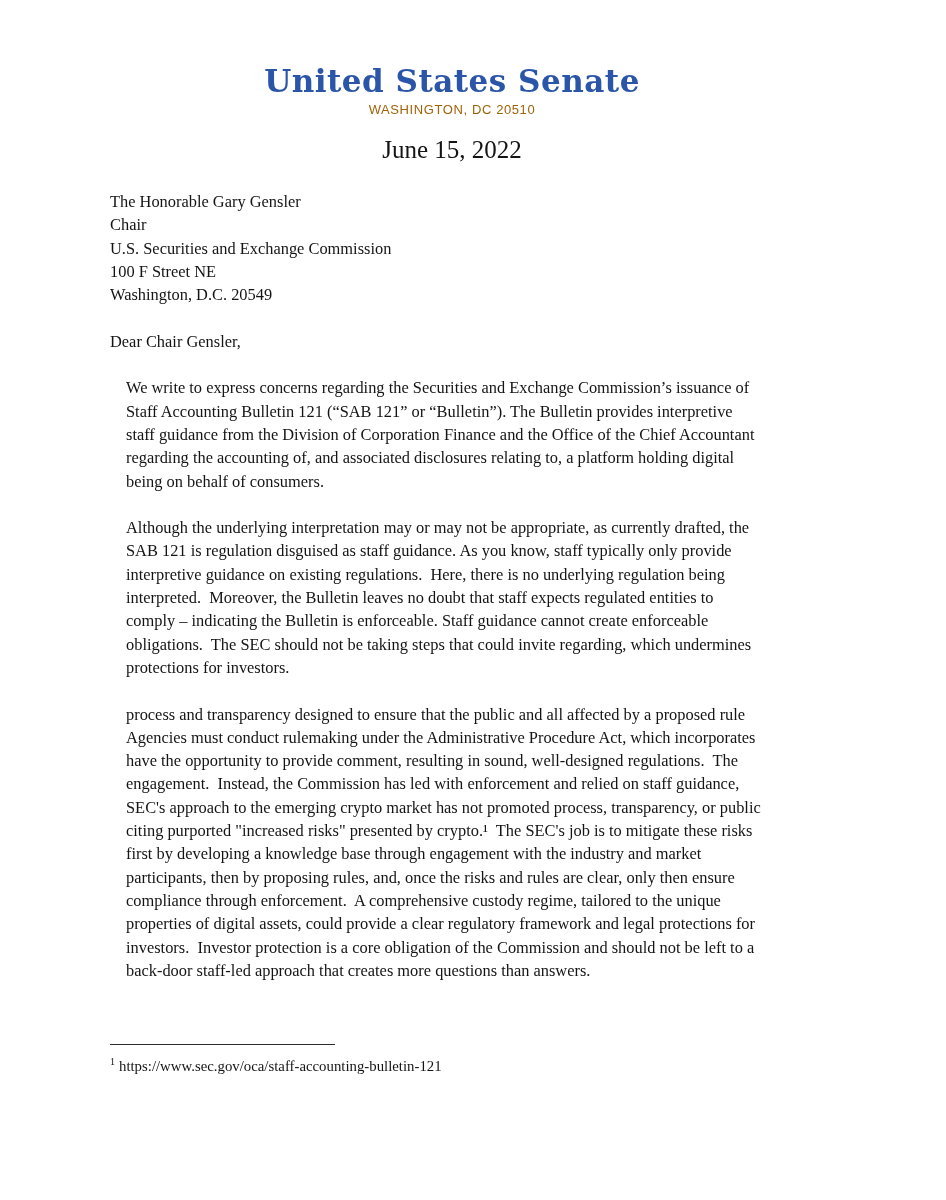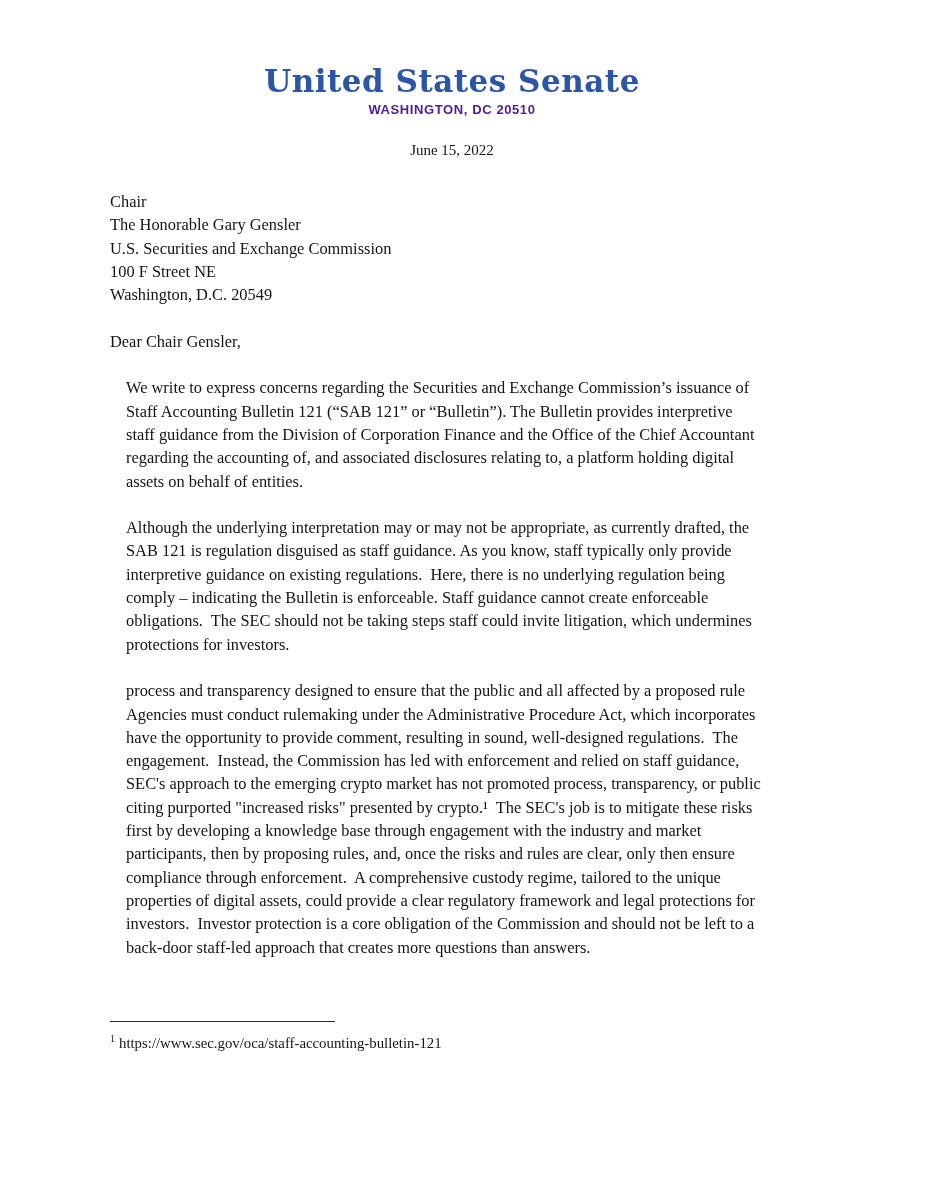--- a/index.html
+++ b/index.html
@@ -28,30 +28,30 @@
     font-family: "DejaVu Serif", serif;
     font-weight: bold;
     font-size: 31px;
     line-height: 38px;
     color: #2a55a8;
     letter-spacing: 0.5px;
   }
   .lh-address {
     margin-top: 2px;
     font-family: "Liberation Sans", sans-serif;
-    font-weight: bold;
+    font-weight: normal;
     font-size: 13px;
     line-height: 16px;
-    color: #4c1d95;
+    color: #a16207;
     letter-spacing: 0.6px;
   }
   .date-line {
     margin-top: 20px;
     text-align: center;
-    font-size: 15px;
+    font-size: 25px;
     line-height: 24px;
   }
   .content {
     margin-left: 110px;
     margin-right: 96px;
     font-size: 16.4px;
     line-height: 23.3px;
   }
   .recipient {
     margin-top: 28px;
@@ -93,43 +93,44 @@
   <div class="letterhead">
     <div class="lh-title">United States Senate</div>
     <div class="lh-address">WASHINGTON, DC 20510</div>
   </div>
 
   <div class="date-line">June 15, 2022</div>
 
   <div class="content">
 
     <div class="recipient">
+        <div class="line">The Honorable Gary Gensler</div>
         <div class="line">Chair</div>
-        <div class="line">The Honorable Gary Gensler</div>
         <div class="line">U.S. Securities and Exchange Commission</div>
         <div class="line">100 F Street NE</div>
         <div class="line">Washington, D.C. 20549</div>
       </div>
 
     <div class="salutation">Dear Chair Gensler,</div>
 
     <div class="paragraph">
         <div class="line">We write to express concerns regarding the Securities and Exchange Commission’s issuance of</div>
         <div class="line">Staff Accounting Bulletin 121 (“SAB 121” or “Bulletin”). The Bulletin provides interpretive</div>
         <div class="line">staff guidance from the Division of Corporation Finance and the Office of the Chief Accountant</div>
         <div class="line">regarding the accounting of, and associated disclosures relating to, a platform holding digital</div>
-        <div class="line">assets on behalf of entities.</div>
+        <div class="line">being on behalf of consumers.</div>
       </div>
 
     <div class="paragraph">
         <div class="line">Although the underlying interpretation may or may not be appropriate, as currently drafted, the</div>
         <div class="line">SAB 121 is regulation disguised as staff guidance. As you know, staff typically only provide</div>
         <div class="line">interpretive guidance on existing regulations.  Here, there is no underlying regulation being</div>
+        <div class="line">interpreted.  Moreover, the Bulletin leaves no doubt that staff expects regulated entities to</div>
         <div class="line">comply – indicating the Bulletin is enforceable. Staff guidance cannot create enforceable</div>
-        <div class="line">obligations.  The SEC should not be taking steps staff could invite litigation, which undermines</div>
+        <div class="line">obligations.  The SEC should not be taking steps that could invite regarding, which undermines</div>
         <div class="line">protections for investors.</div>
       </div>
 
     <div class="paragraph">
         <div class="line">process and transparency designed to ensure that the public and all affected by a proposed rule</div>
         <div class="line">Agencies must conduct rulemaking under the Administrative Procedure Act, which incorporates</div>
         <div class="line">have the opportunity to provide comment, resulting in sound, well-designed regulations.  The</div>
         <div class="line">engagement.  Instead, the Commission has led with enforcement and relied on staff guidance,</div>
         <div class="line">SEC's approach to the emerging crypto market has not promoted process, transparency, or public</div>
         <div class="line">citing purported "increased risks" presented by crypto.¹  The SEC's job is to mitigate these risks</div>

